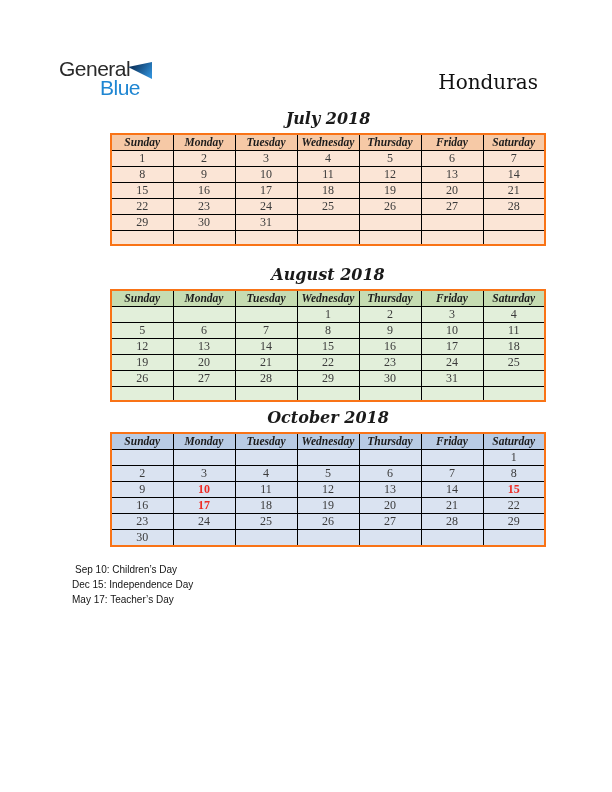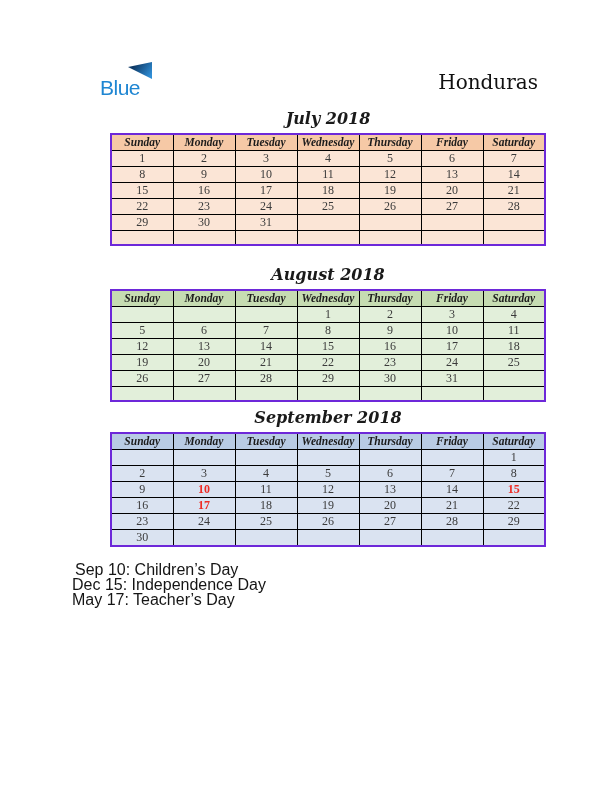--- a/index.html
+++ b/index.html
@@ -42,21 +42,21 @@
   .month-title {
     text-align: center;
     font-family: "DejaVu Serif", "Liberation Serif", serif;
     font-style: italic; font-weight: bold;
     font-size: 16px; line-height: 18px;
     color: #1a1a1a;
     margin-bottom: 5px;
   }
   table.cal {
     width: 100%; border-collapse: collapse; table-layout: fixed;
-    border: 2px solid #6d28d9;
+    border: 2px solid #f97316;
   }
   table.cal th, table.cal td {
     border: 1px solid #000;
     text-align: center; vertical-align: middle;
     padding: 0; overflow: hidden;
   }
   table.cal th {
     background: var(--hdr-bg);
     height: 16px;
     font-family: "Liberation Serif", serif;
@@ -67,29 +67,30 @@
     background: var(--cell-bg);
     height: 15px; line-height: 15px;
     font-family: "Liberation Serif", serif;
     font-size: 12px; color: #3b3b3b;
   }
   table.cal td.holiday { color: var(--holiday-red); font-weight: bold; }
 
   
   .notes {
     position: absolute; left: 72px; top: 562px;
-    font-size: 16px; line-height: 15px; color: #151515;
+    font-size: 10px; line-height: 15px; color: #151515;
     font-family: "Liberation Sans", sans-serif;
   }
   .notes .note:first-child { padding-left: 3px; }
 </style>
 </head>
 <body>
 
 <div class="logo">
+  <div class="logo-line1">General</div>
   <div class="logo-triangle"></div>
   <div class="logo-line2">Blue</div>
 </div>
 <div class="country">Honduras</div>
 
 <div class="month" id="month-0">
   <div class="month-title">July 2018</div>
   <table class="cal" style="--hdr-bg: #F6C9A6; --cell-bg: #FBE5D6;">
       <thead>
         <tr>
@@ -228,21 +229,21 @@
           <td></td>
           <td></td>
           <td></td>
           <td></td>
         </tr>
       </tbody>
     </table>
 </div>
 
 <div class="month" id="month-2">
-  <div class="month-title">September 2018</div>
+  <div class="month-title">October 2018</div>
   <table class="cal" style="--hdr-bg: #B8CBE4; --cell-bg: #DAE3F1;">
       <thead>
         <tr>
           <th>Sunday</th>
           <th>Monday</th>
           <th>Tuesday</th>
           <th>Wednesday</th>
           <th>Thursday</th>
           <th>Friday</th>
           <th>Saturday</th>

